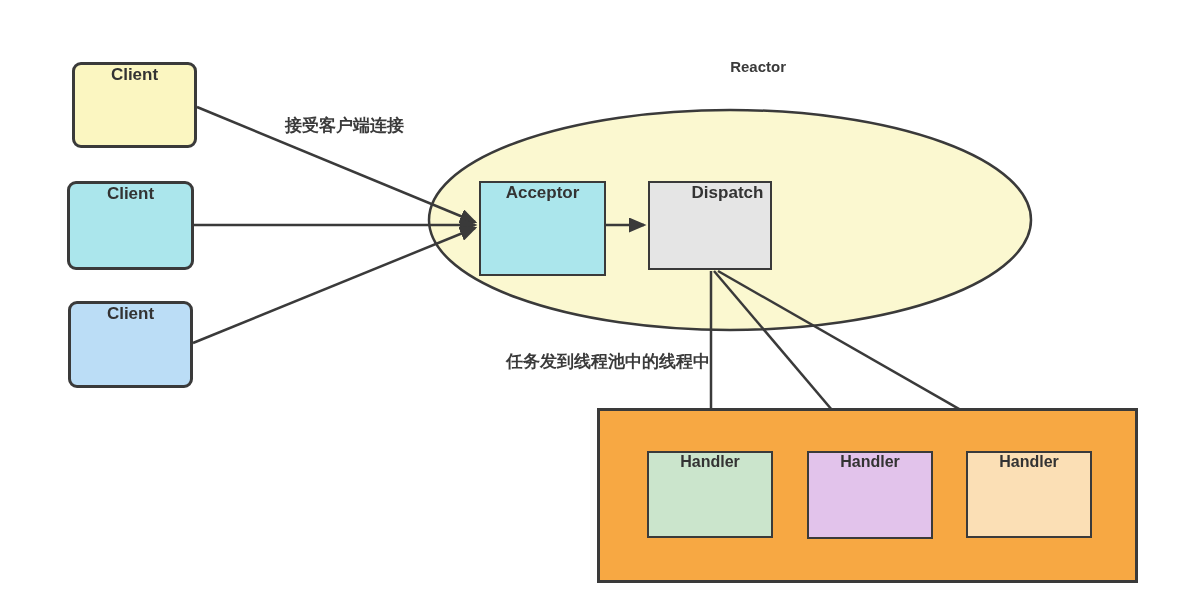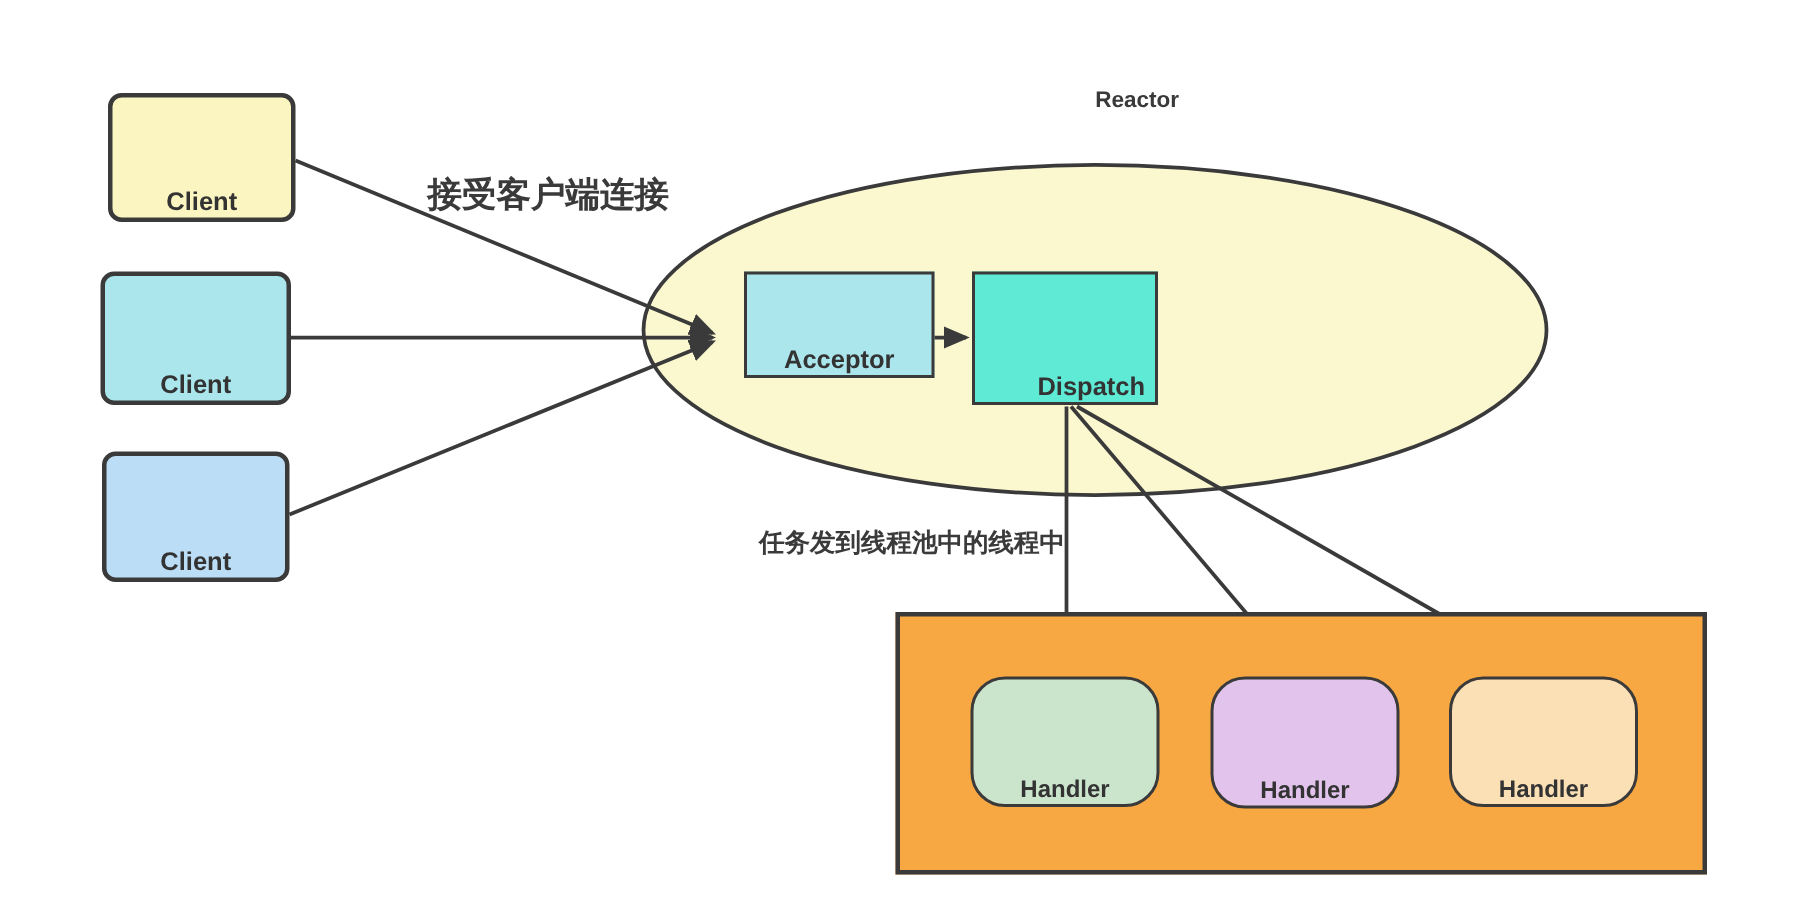--- a/index.html
+++ b/index.html
@@ -16,51 +16,51 @@
     overflow: hidden;
   }
   .arrow-layer {
     position: absolute;
     left: 0; top: 0;
     width: 1200px; height: 599px;
   }
   .node {
     position: absolute;
     display: flex;
-    align-items: flex-end;
+    align-items: flex-start;
     justify-content: center;
     border: 3px solid #3a3a3a;
     font-weight: bold;
     font-size: 17px;
     color: #333333;
   }
   .rounded { border-radius: 9px; }
   .client-1 { left: 72px;  top: 62px;  width: 125px; height: 86px; }
   .client-2 { left: 67px;  top: 181px; width: 127px; height: 89px; }
   .client-3 { left: 68px;  top: 301px; width: 125px; height: 87px; }
-  .acceptor { left: 496px; top: 181px; width: 127px; height: 71px; border-width: 2.5px; }
+  .acceptor { left: 479px; top: 181px; width: 127px; height: 95px; border-width: 2.5px; }
   .dispatch { left: 648px; top: 181px; width: 124px; height: 89px; border-width: 2.5px; }
   .pool {
     position: absolute;
     left: 597px; top: 408px;
     width: 541px; height: 175px;
     border: 3px solid #3a3a3a;
   }
-  .handler { border-width: 2.5px; font-size: 16px; border-radius: 23px; }
+  .handler { border-width: 2.5px; font-size: 16px; }
   .handler-1 { left: 647px; top: 451px; width: 126px; height: 87px; }
   .handler-2 { left: 807px; top: 451px; width: 126px; height: 88px; }
   .handler-3 { left: 966px; top: 451px; width: 126px; height: 87px; }
   .float-label {
     position: absolute;
     font-weight: bold;
     color: #3a3a3a;
     white-space: nowrap;
   }
   .label-reactor { left: 686px; top: 58px; width: 100px; text-align: right; font-size: 15px; }
-  .label-accept { left: 285px; top: 114px; font-size: 23px; }
+  .label-accept { left: 285px; top: 114px; font-size: 17px; }
   .label-dispatch-pool { left: 506px; top: 350px; font-size: 17px; }
 </style>
 </head>
 <body>
 
 <div class="canvas">
 
   <svg class="arrow-layer" viewBox="0 0 1200 599">
     <defs>
       <marker id="arrow" markerWidth="7" markerHeight="6" refX="6" refY="3" orient="auto" markerUnits="strokeWidth">
@@ -91,21 +91,21 @@
   <div class="node rounded client-2" style="background-color: rgb(171, 230, 236);">
     <span>Client</span>
   </div>
   <div class="node rounded client-3" style="background-color: rgb(187, 221, 246);">
     <span>Client</span>
   </div>
 
   <div class="node acceptor" style="background-color: rgb(171, 230, 236);">
     <span>Acceptor</span>
   </div>
-  <div class="node dispatch" style="background-color: #5eead4; padding-left: 35px;">
+  <div class="node dispatch" style="background-color: #e5e5e5; padding-left: 35px;">
     <span>Dispatch</span>
   </div>
 
   <div class="pool" style="background-color: rgb(247, 168, 67);"></div>
 
   <div class="node handler handler-1" style="background-color: rgb(203, 229, 204);">
     <span>Handler</span>
   </div>
   <div class="node handler handler-2" style="background-color: rgb(226, 195, 235);">
     <span>Handler</span>

